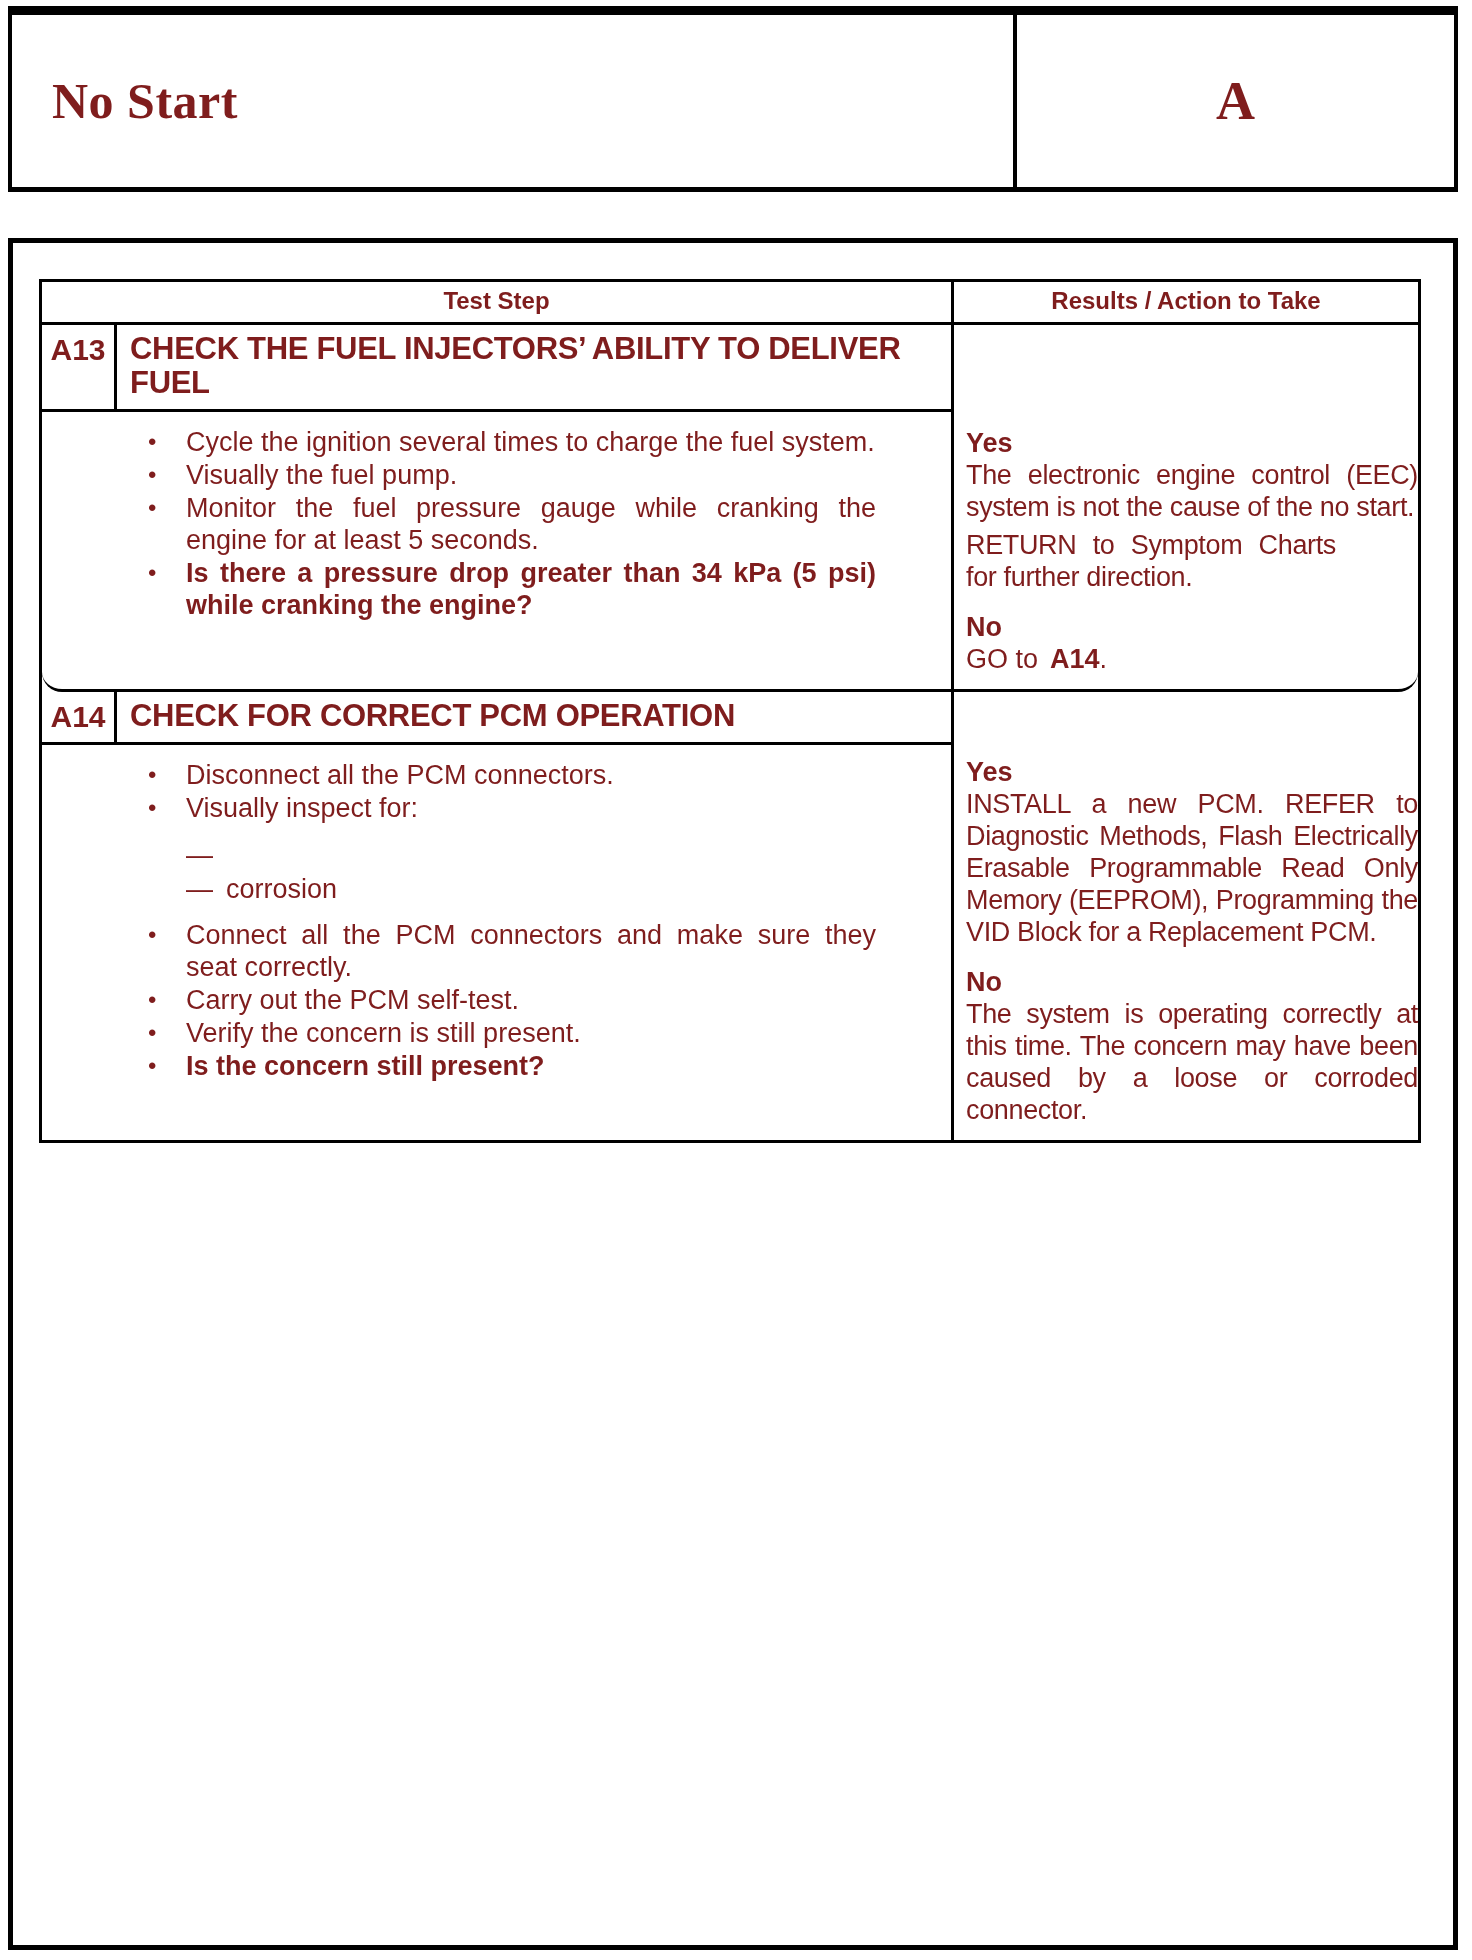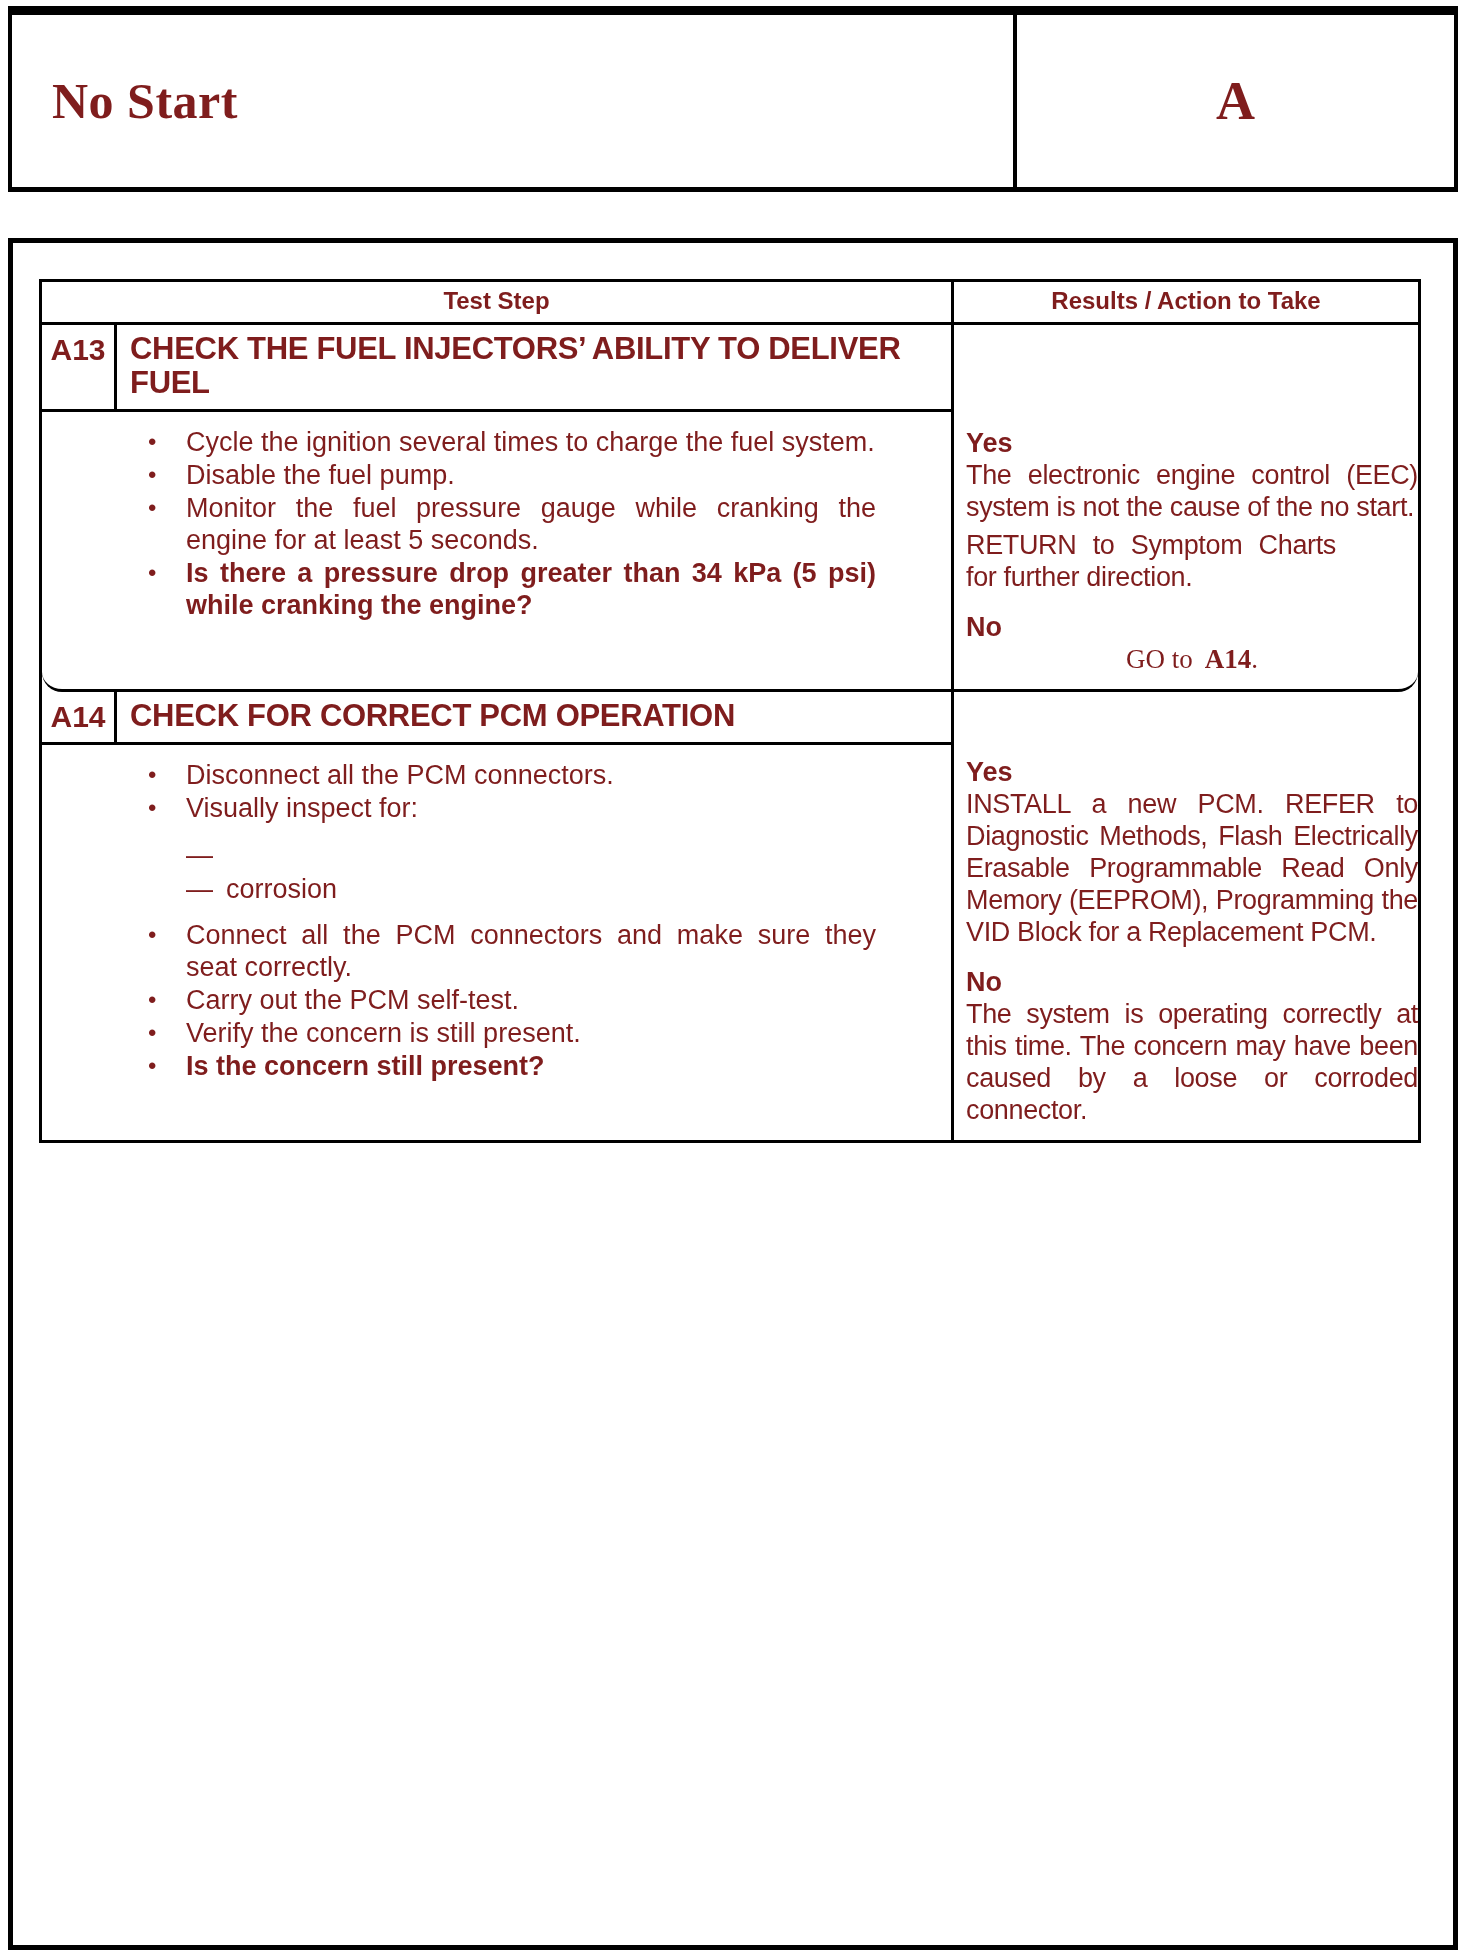--- a/index.html
+++ b/index.html
@@ -75,21 +75,21 @@
   .step.after-gap { margin-top:14px; }
 
   .results { font-size:27px; line-height:32px; padding:0 0 14px 12px; box-sizing:border-box; }
   .results-a13 { padding-top:84px; }
   .results-a14 { padding-top:46px; }
   .res-label { font-weight:700;margin-top:18px; }
   .res-p { margin:0; width:452px; text-align:justify; letter-spacing:-0.35px; }
   .res-p + .res-p { margin-top:6px; }
   .res-p.narrow { max-width:370px; }
   .res-block + .res-block { margin-top:11px; }
-  .res-p.goto { text-align:center; letter-spacing:0;font-family:Liberation Serif, serif; }
+  .res-p.goto { text-align:left; letter-spacing:0; }
   .res-p.goto b { margin-left:12px; }
 </style>
 </head>
 <body>
 
 <div class="page">
 
   <div class="header-box">
     <div class="header-left">
       <span class="header-title">No Start</span>
@@ -114,21 +114,21 @@
             <div class="step-id">A13</div>
             <div class="step-title">CHECK THE FUEL INJECTORS’ ABILITY TO DELIVER FUEL</div>
           </div>
           <ul class="steps">
             <li class="step">
               <span class="marker bullet-glyph">•</span>
               <span class="step-text">Cycle the ignition several times to charge the fuel system.</span>
             </li>
             <li class="step">
               <span class="marker bullet-glyph">•</span>
-              <span class="step-text">Disable the fuel pump.</span>
+              <span class="step-text">Visually the fuel pump.</span>
             </li>
             <li class="step">
               <span class="marker bullet-glyph">•</span>
               <span class="step-text">Monitor the fuel pressure gauge while cranking the engine for at least 5 seconds.</span>
             </li>
             <li class="step bold">
               <span class="marker bullet-glyph">•</span>
               <span class="step-text">Is there a pressure drop greater than 34 kPa (5 psi) while cranking the engine?</span>
             </li>
           </ul>

